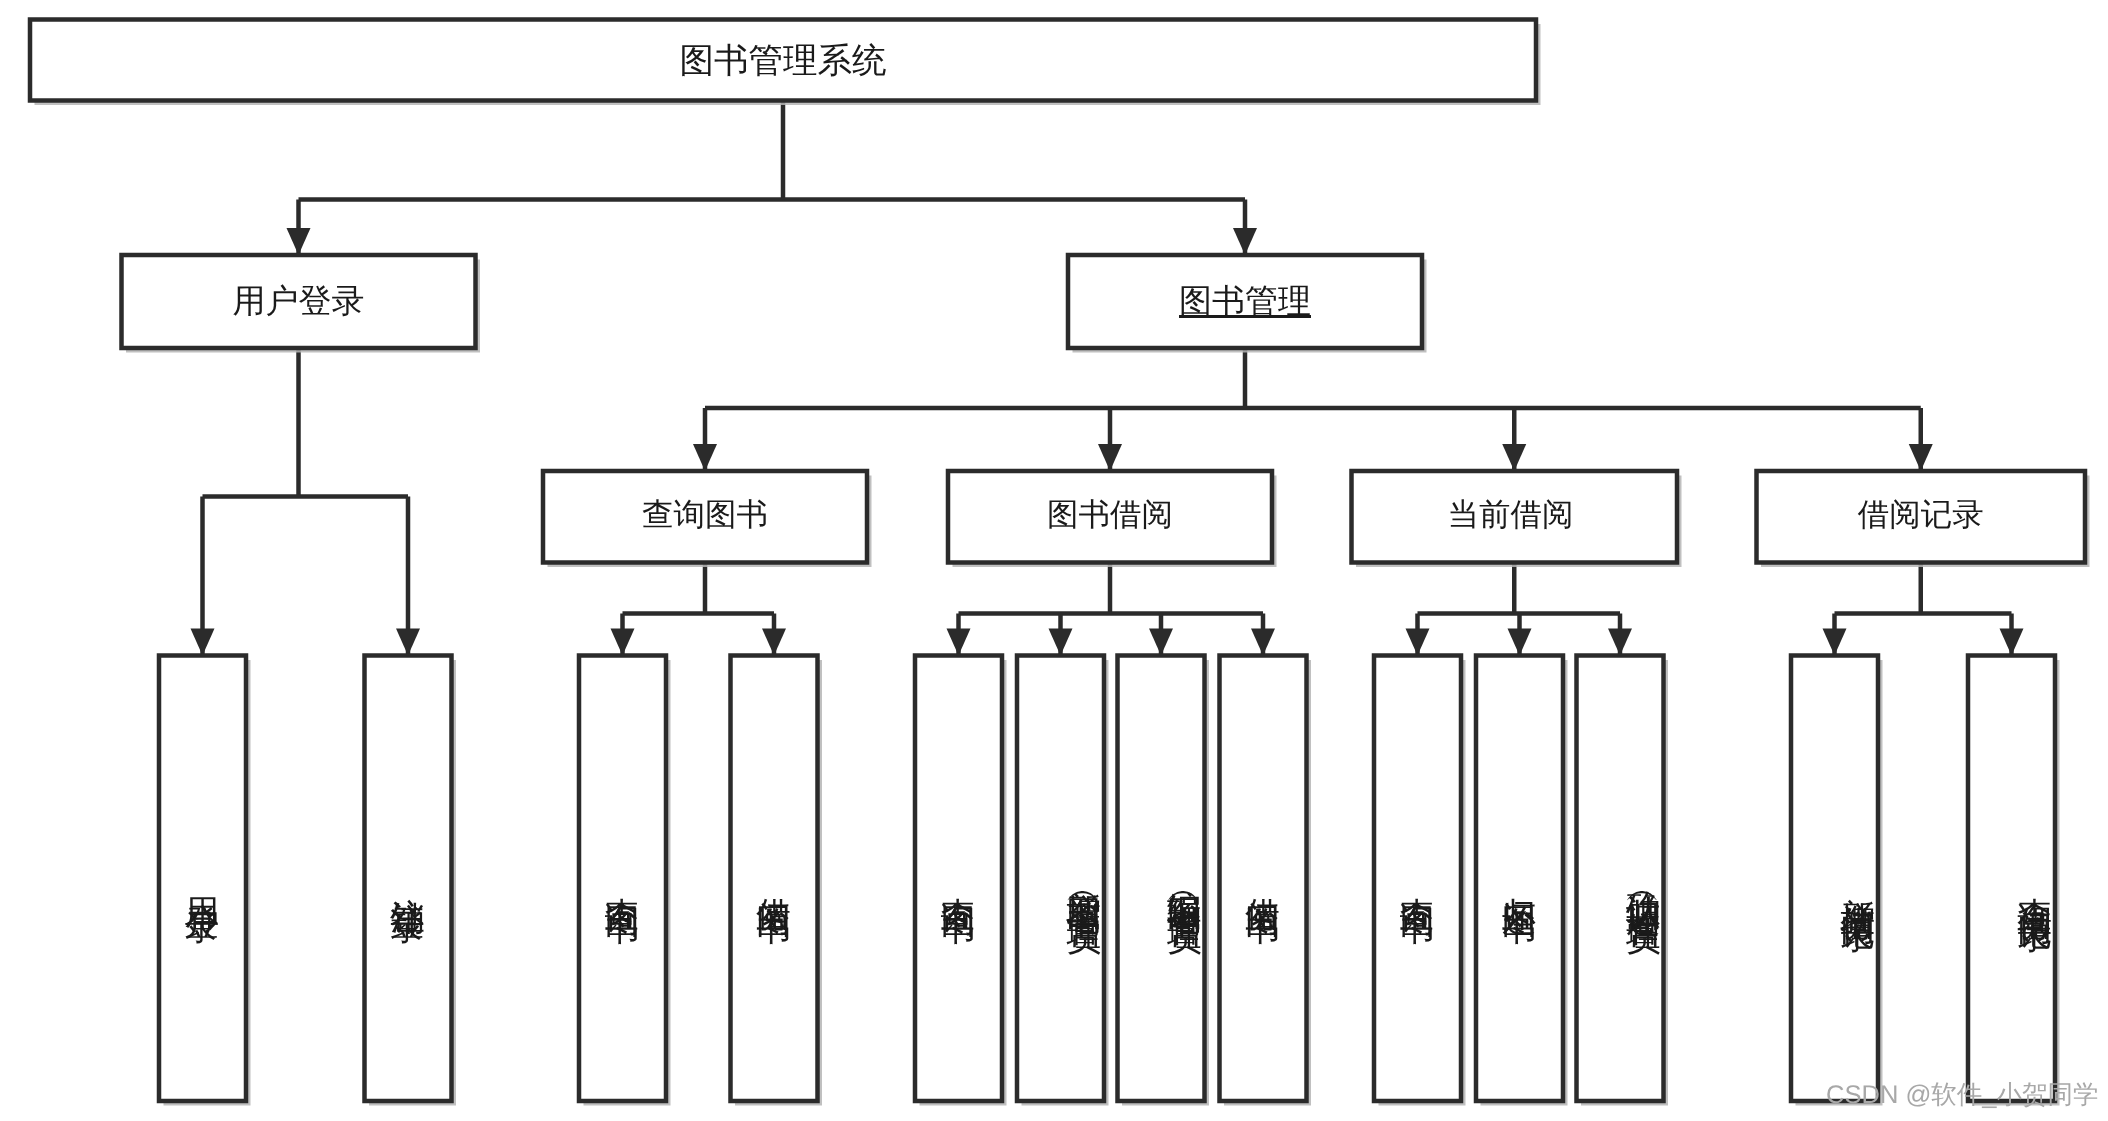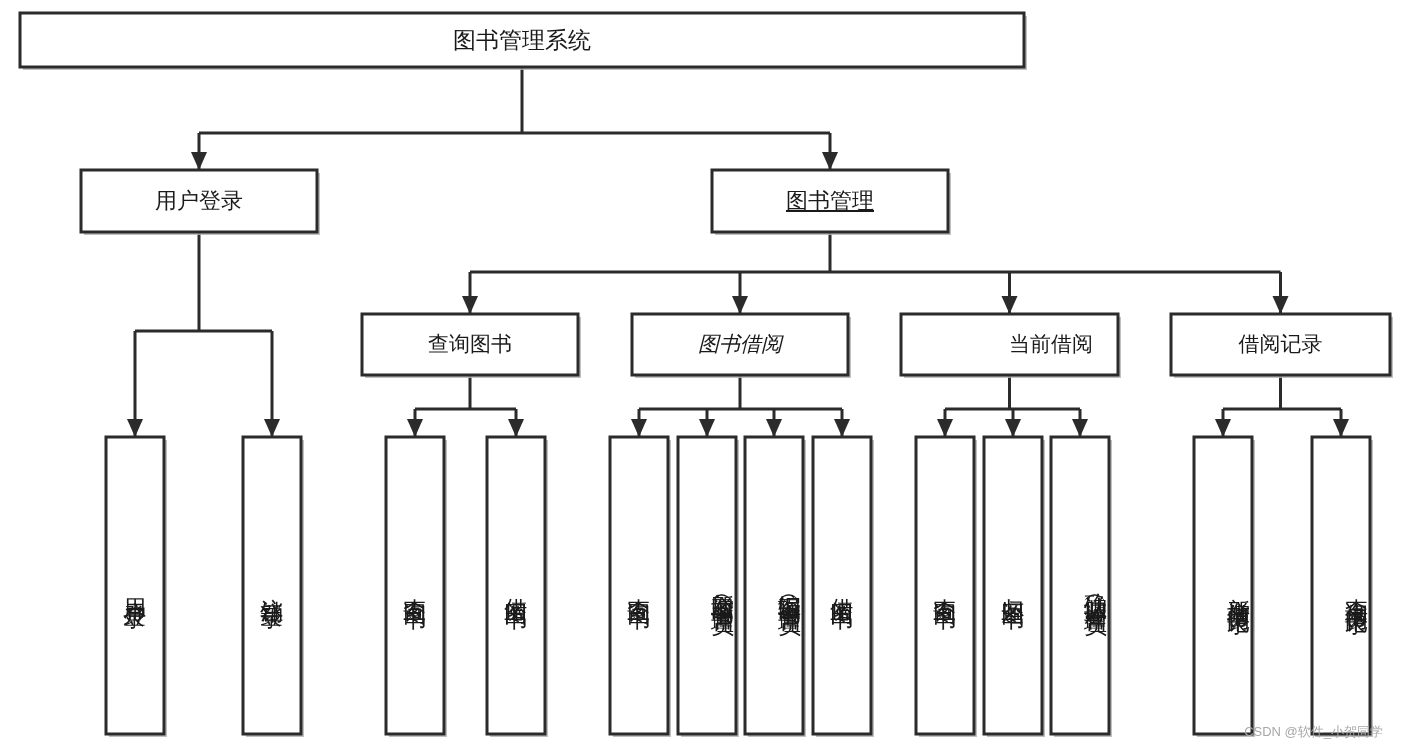--- a/index.html
+++ b/index.html
@@ -64,23 +64,23 @@
     align-items: flex-start;
     padding-top: 6px;
     box-sizing: border-box;
   }
   .leaf-label.center-v {
     align-items: center;
     padding-top: 0;
   }
   .watermark {
     position: absolute;
-    right: 22px;
+    right: 6px;
     bottom: 6px;
-    font-size: 13px;
+    font-size: 17px;
     color: #a8a8a8;
     font-family: "Liberation Sans", "DejaVu Sans", sans-serif;
     white-space: nowrap;
   }
 </style>
 </head>
 <body>
 
 <div id="diagram-root">
 
@@ -181,22 +181,22 @@
         <rect x="1315" y="440" width="58" height="297" class="node-shadow"></rect>
         <rect x="1312" y="437" width="58" height="297" class="node-rect"></rect>
       </g>
   </svg>
 
   <div id="labels-layer">
       <div class="node-label lvl0-label" style="left: 20px; top: 13px; width: 1004px; height: 54px;">图书管理系统</div>
       <div class="node-label lvl1-label" style="left: 81px; top: 170px; width: 236px; height: 62px;">用户登录</div>
       <div class="node-label lvl1-label" style="left: 712px; top: 170px; width: 236px; height: 62px; text-decoration: underline;">图书管理</div>
       <div class="node-label lvl2-label" style="left: 362px; top: 314px; width: 216px; height: 61px;">查询图书</div>
-      <div class="node-label lvl2-label" style="left: 632px; top: 314px; width: 216px; height: 61px; font-style: italic;">图书借阅</div>
-      <div class="node-label lvl2-label" style="left: 901px; top: 314px; width: 212px; height: 61px; margin-left: 44px;">当前借阅</div>
+      <div class="node-label lvl2-label" style="left: 632px; top: 314px; width: 216px; height: 61px;">图书借阅</div>
+      <div class="node-label lvl2-label" style="left: 901px; top: 314px; width: 212px; height: 61px;">当前借阅</div>
       <div class="node-label lvl2-label" style="left: 1171px; top: 314px; width: 219px; height: 61px; border-radius: 24px;">借阅记录</div>
       <div class="node-label leaf-label center-v" style="left: 106px; top: 437px; width: 58px; height: 297px;">用户登录</div>
       <div class="node-label leaf-label center-v" style="left: 243px; top: 437px; width: 58px; height: 297px;">注销登录</div>
       <div class="node-label leaf-label center-v" style="left: 386px; top: 437px; width: 58px; height: 297px;">查询图书</div>
       <div class="node-label leaf-label center-v" style="left: 487px; top: 437px; width: 58px; height: 297px;">借阅图书</div>
       <div class="node-label leaf-label center-v" style="left: 610px; top: 437px; width: 58px; height: 297px;">查询图书</div>
       <div class="node-label leaf-label" style="left: 678px; top: 437px; width: 58px; height: 297px;">新增图书（管理员）</div>
       <div class="node-label leaf-label" style="left: 745px; top: 437px; width: 58px; height: 297px;">编辑图书（管理员）</div>
       <div class="node-label leaf-label center-v" style="left: 813px; top: 437px; width: 58px; height: 297px;">借阅图书</div>
       <div class="node-label leaf-label center-v" style="left: 916px; top: 437px; width: 58px; height: 297px;">查询图书</div>

